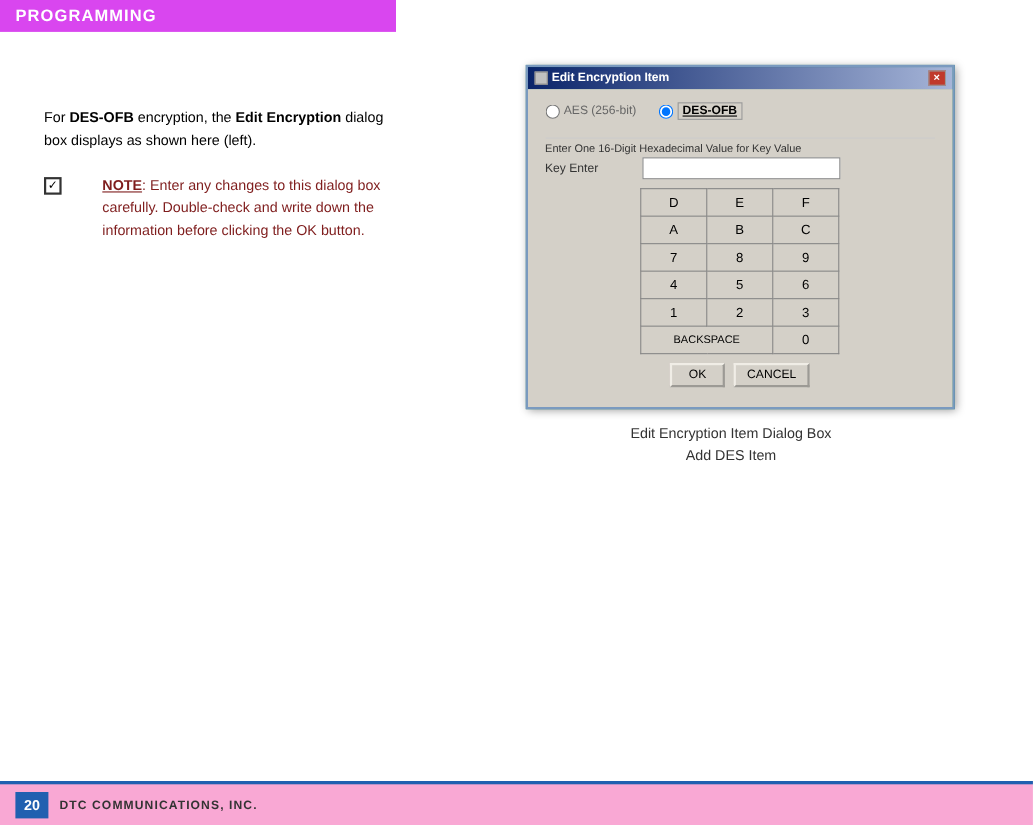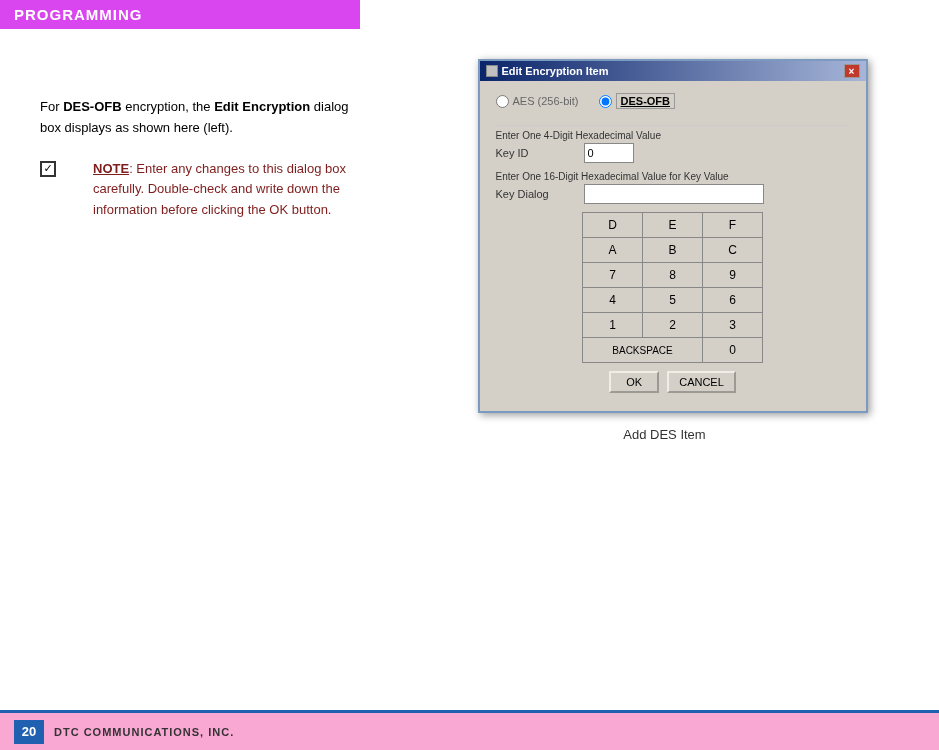--- a/index.html
+++ b/index.html
@@ -348,32 +348,25 @@
             <label for="aes_radio" class="radio-label-inactive">AES (256-bit)</label>
           </div>
           <div class="radio-option">
             <input type="radio" name="enc_type" id="des_radio" checked="" style="">
             <label for="des_radio" class="radio-label-active">DES-OFB</label>
           </div>
         </div>
 
         <hr class="separator-line">
 
-        <div class="form-section">
-          <div class="form-label-small">Enter One 4-Digit Hexadecimal Value</div>
-          <div class="form-row">
-            <label>Key ID</label>
-            <input type="text" class="form-input-small" value="0" style="">
-          </div>
-        </div>
 
         <div class="form-section">
           <div class="form-label-small">Enter One 16-Digit Hexadecimal Value for Key Value</div>
           <div class="form-row">
-            <label>Key Dialog</label>
+            <label>Key Enter</label>
             <input type="text" class="form-input-large" style="">
           </div>
         </div>
 
         <table class="keypad-table">
           <tbody>
               <tr>
             <td>D</td>
             <td>E</td>
             <td>F</td>
@@ -407,20 +400,21 @@
 
         <div class="dialog-buttons">
           <button class="dlg-btn">OK</button>
           <button class="dlg-btn">CANCEL</button>
         </div>
 
       </div>
     </div>
 
     <div class="dialog-caption">
+      <div>Edit Encryption Item Dialog Box</div>
       <div>Add DES Item</div>
     </div>
 
   </div>
 </div>
 
 <div class="footer">
   <div class="footer-page-badge">20</div>
   <span class="footer-company">DTC COMMUNICATIONS, INC.</span>
 </div>

